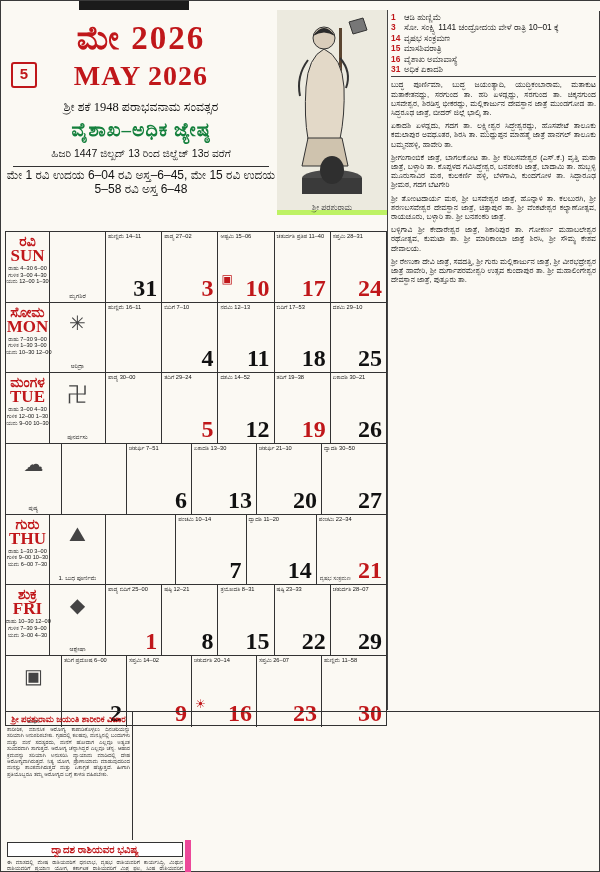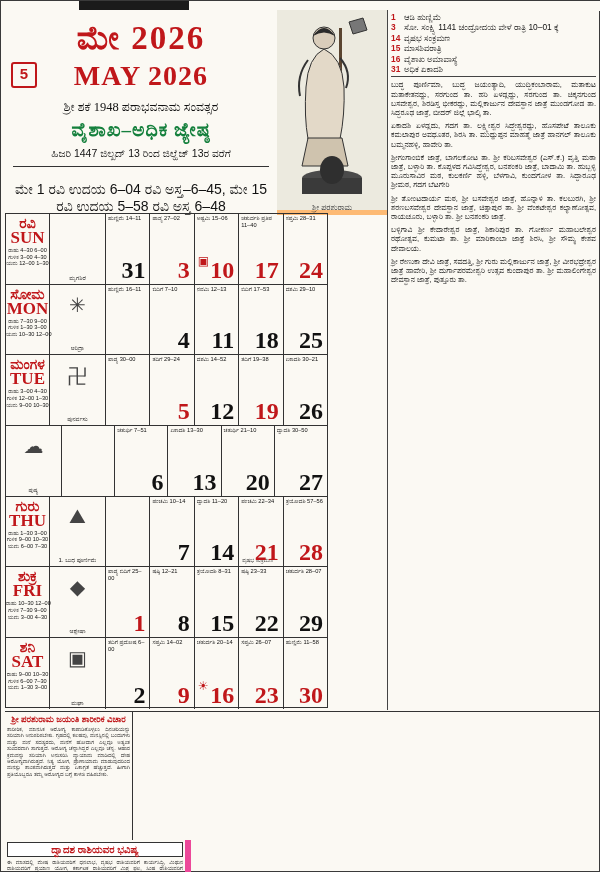--- a/index.html
+++ b/index.html
@@ -19,35 +19,35 @@
   
   .header{position:absolute;left:0;top:9px;width:600px;height:205px;}
   .hdr-left{position:absolute;left:4px;top:0;width:272px;height:205px;text-align:center;}
   .month-kn{font-family:"Liberation Serif", serif;font-weight:bold;font-size:33px;color:#c0171a;letter-spacing:2px;margin-top:10px;}
   .month-en{font-family:"Liberation Serif", serif;font-weight:bold;font-size:28px;color:#c0171a;letter-spacing:1px;margin-top:2px;}
   .monthnum{position:absolute;left:6px;top:52px;width:22px;height:22px;border:2px solid #c0171a;border-radius:3px;color:#c0171a;font-weight:bold;font-size:15px;line-height:20px;text-align:center;}
   .samvatsara{font-family:"Liberation Serif", serif;font-size:12.5px;color:#111;margin-top:8px;}
   .masa{font-family:"Liberation Serif", serif;font-size:19px;font-weight:bold;color:#15803d;margin-top:4px;letter-spacing:1px;}
   .era{font-size:10.5px;color:#111;margin-top:6px;}
   .hdr-rule{border-top:1px solid #333;margin:6px 8px 0 8px;}
-  .sunrise{font-size:14px;color:#111;margin-top:14px;}
-
-  .hdr-img{position:absolute;left:276px;top:0;width:110px;height:205px;background:#fdba74;overflow:hidden;}
+  .sunrise{font-size:12px;color:#111;margin-top:1px;}
+
+  .hdr-img{position:absolute;left:276px;top:0;width:110px;height:205px;background:#bef264;overflow:hidden;}
   .hdr-img .cap{position:absolute;bottom:2px;left:0;width:100%;text-align:center;font-size:8px;color:#333;}
 
   
   .rightcol{position:absolute;left:386px;top:9px;width:212px;height:700px;border-left:1px solid #444;box-sizing:border-box;padding:2px 3px;}
   .fest-list{list-style:none;margin:0;padding:0 0 0 0;border-bottom:1px solid #444;padding-bottom:2px;}
   .fest-list li{font-size:8.4px;line-height:10.4px;color:#111;display:flex;}
   .fest-list li .n{width:13px;flex:0 0 13px;color:#c0171a;font-weight:bold;}
   .rightcol .body{font-size:7.6px;line-height:9.2px;text-align:justify;color:#111;margin-top:3px;}
   .rightcol .body p{margin:0 0 4px 0;}
 
   
-  .grid{position:absolute;left:4px;top:212px;width:323px;height:495px;border:1px solid #333;box-sizing:border-box;}
+  .grid{position:absolute;left:4px;top:230px;width:382px;height:495px;border:1px solid #333;box-sizing:border-box;}
   .row{display:flex;height:70.7px;border-bottom:1px solid #333;box-sizing:border-box;}
   .row:last-child{border-bottom:none;}
   .daycell{width:44px;flex:0 0 44px;border-right:1px solid #333;box-sizing:border-box;text-align:center;position:relative;padding-top:2px;}
   .daycell .kn{font-family:"Liberation Serif", serif;font-size:14px;font-weight:bold;color:#c0171a;line-height:15px;}
   .daycell .en{font-family:Liberation Serif, serif;font-size:17px;font-weight:bold;color:#c0171a;line-height:13px;}
   .daycell .times{font-size:5.6px;line-height:6.6px;color:#111;margin-top:3px;}
   .daycell .times div{white-space:nowrap;}
 
   .artcell{width:56px;flex:0 0 56px;border-right:1px solid #333;box-sizing:border-box;position:relative;}
   .artcell .lbl{position:absolute;bottom:2px;left:0;width:100%;text-align:center;font-size:6px;line-height:7px;color:#111;}
@@ -325,24 +325,20 @@
         </div>
       <div class="dcell">
           <div class="tithi">ದ್ವಾದಶಿ 11–20</div>
           <div class="num">14</div>
         </div>
       <div class="dcell">
           <div class="tithi">ಪಂಚಮಿ 22–34</div>
           <div class="note">ವೃಷಭ ಸಂಕ್ರಮಣ</div>
           <div class="num red">21</div>
         </div>
-      <div class="dcell">
-          <div class="tithi">ತ್ರಯೋದಶಿ 57–56</div>
-          <div class="num red">28</div>
-        </div>
     </div>
 
     <div class="row">
       <div class="daycell">
         <div class="kn">ಶುಕ್ರ</div>
         <div class="en">FRI</div>
         <div class="times">
           <div>ರಾಹು 10–30 12–00</div>
           <div>ಗುಳಿಕ 7–30 9–00</div>
           <div>ಯಮ 3–00 4–30</div>
@@ -368,29 +364,20 @@
           <div class="tithi">ಷಷ್ಠಿ 23–33</div>
           <div class="num">22</div>
         </div>
       <div class="dcell">
           <div class="tithi">ಚತುರ್ದಶಿ 28–07</div>
           <div class="num">29</div>
         </div>
     </div>
 
     <div class="row">
-      <div class="daycell">
-        <div class="kn">ಶನಿ</div>
-        <div class="en">SAT</div>
-        <div class="times">
-          <div>ರಾಹು 9–00 10–30</div>
-          <div>ಗುಳಿಕ 6–00 7–30</div>
-          <div>ಯಮ 1–30 3–00</div>
-        </div>
-      </div>
       <div class="artcell">
         <div class="glyph">▣</div>
         <div class="lbl">ಮಘಾ</div>
       </div>
       <div class="dcell">
           <div class="tithi">ತದಿಗೆ ಪ್ರದೋಷ 6–00</div>
           <div class="num">2</div>
         </div>
       <div class="dcell">
           <div class="tithi">ಸಪ್ತಮಿ 14–02</div>

